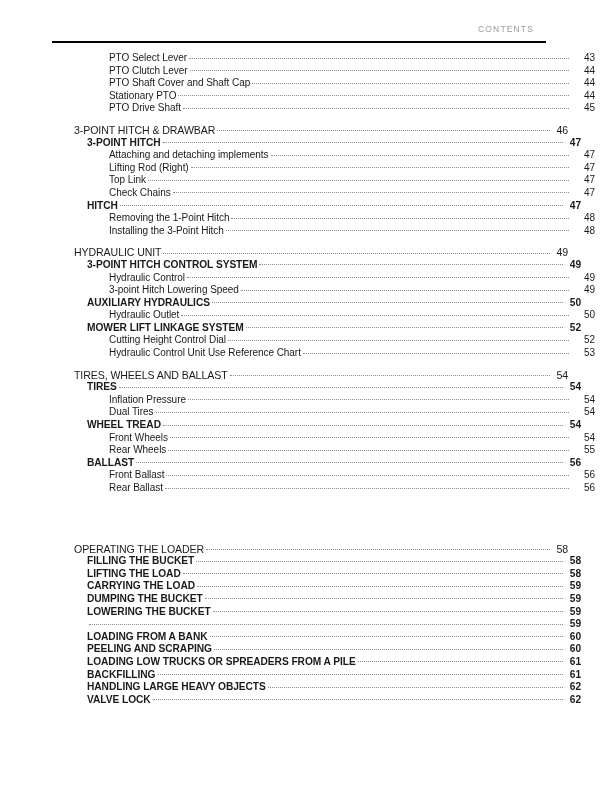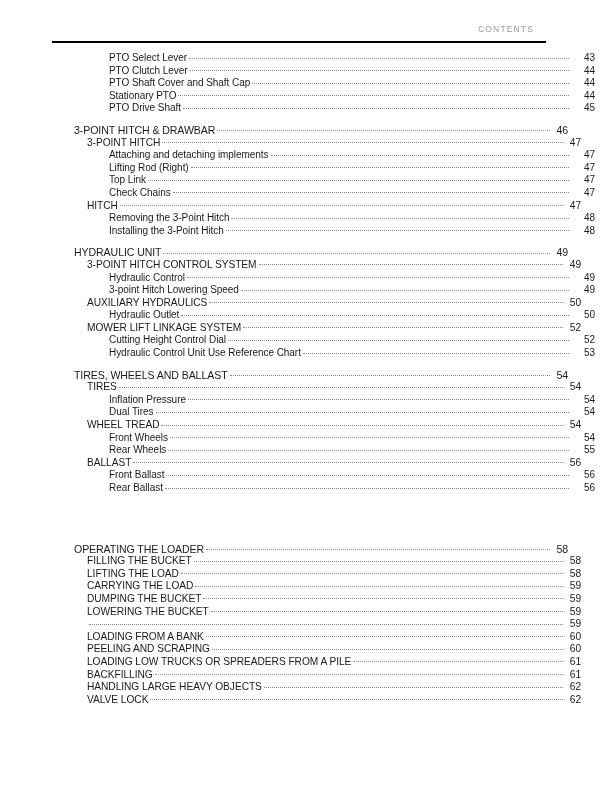--- a/index.html
+++ b/index.html
@@ -89,21 +89,21 @@
     font-size: 10.6px;
     font-weight: normal;
     letter-spacing: -0.1px;
   }
   .lvl1 { padding-left: 22px; }
 
   
   .lvl2 .toc-title,
   .lvl2 .toc-page {
     font-size: 10.2px;
-    font-weight: normal;
+    font-weight: bold;
     letter-spacing: -0.05px;
     text-align: right;
   }
   .lvl2 { padding-left: 35px; }
 
   
   .lvl3 .toc-title,
   .lvl3 .toc-page {
     font-size: 10px;
     font-weight: normal;
@@ -181,21 +181,21 @@
           <span class="toc-title">Check Chains</span>
           <span class="toc-leader"></span>
           <span class="toc-page">47</span>
         </div>
         <div class="toc-entry lvl2">
           <span class="toc-title">HITCH</span>
           <span class="toc-leader"></span>
           <span class="toc-page">47</span>
         </div>
         <div class="toc-entry lvl3">
-          <span class="toc-title">Removing the 3-Point Hitch</span>
+          <span class="toc-title">Removing the 1-Point Hitch</span>
           <span class="toc-leader"></span>
           <span class="toc-page">48</span>
         </div>
         <div class="toc-entry lvl3">
           <span class="toc-title">Installing the 3-Point Hitch</span>
           <span class="toc-leader"></span>
           <span class="toc-page">48</span>
         </div>
       </div>
       <div class="toc-group">

